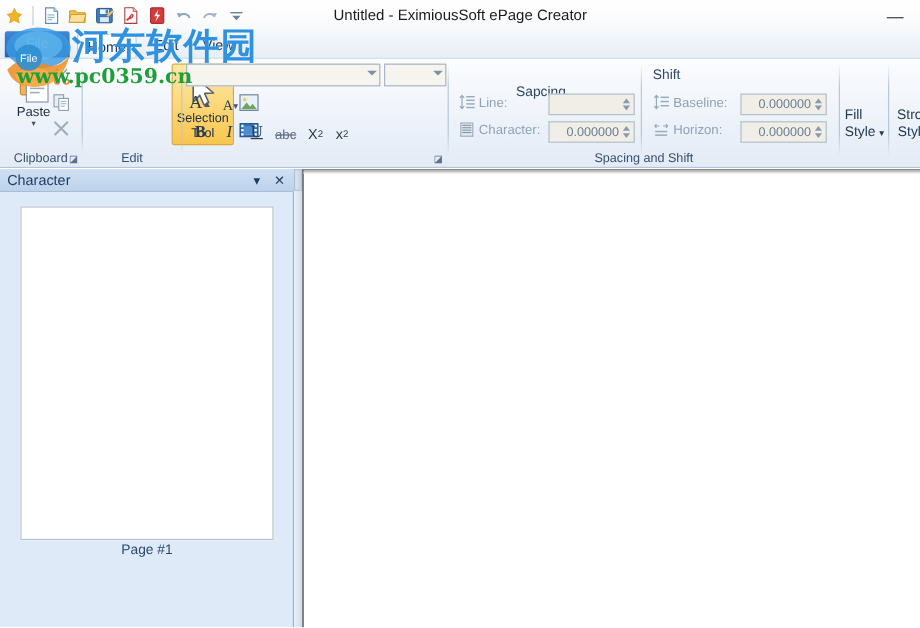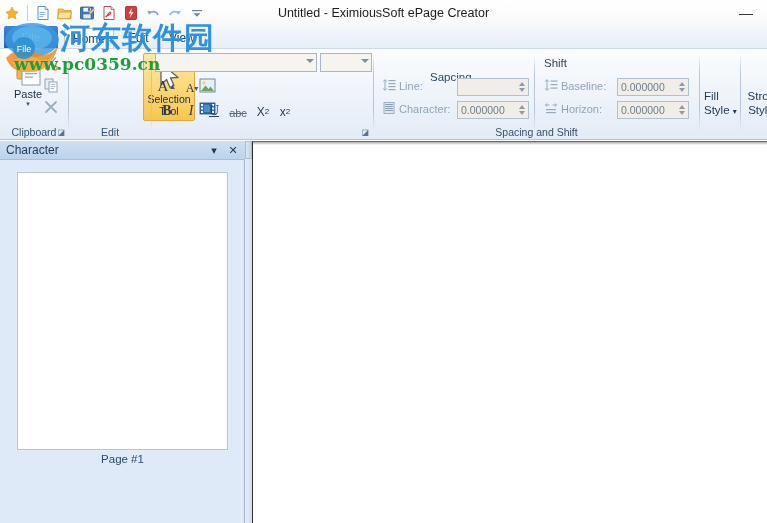--- a/index.html
+++ b/index.html
@@ -142,21 +142,21 @@
     position: absolute; font-size: 11px; color: #8fa3b8;
     white-space: nowrap;
   }
   .group-head {
     position: absolute; font-size: 11.5px; color: #2e4762;
   }
   .spin {
     position: absolute; height: 18px;
     background: #f1eee7; border: 1px solid #b2bfcd;
     font-size: 10.5px; color: #6b7d91;
-    padding-left: 3px; line-height: 16px;
+    padding-left: 14px; line-height: 16px;
   }
   .spin-up, .spin-dn {
     position: absolute; right: 3px; width: 0; height: 0;
     border-left: 3.5px solid transparent; border-right: 3.5px solid transparent;
   }
   .spin-up { top: 3px; border-bottom: 4px solid #8b9bad; }
   .spin-dn { bottom: 3px; border-top: 4px solid #8b9bad; }
   .small-icn {
     position: absolute; width: 14px; height: 14px;
   }

